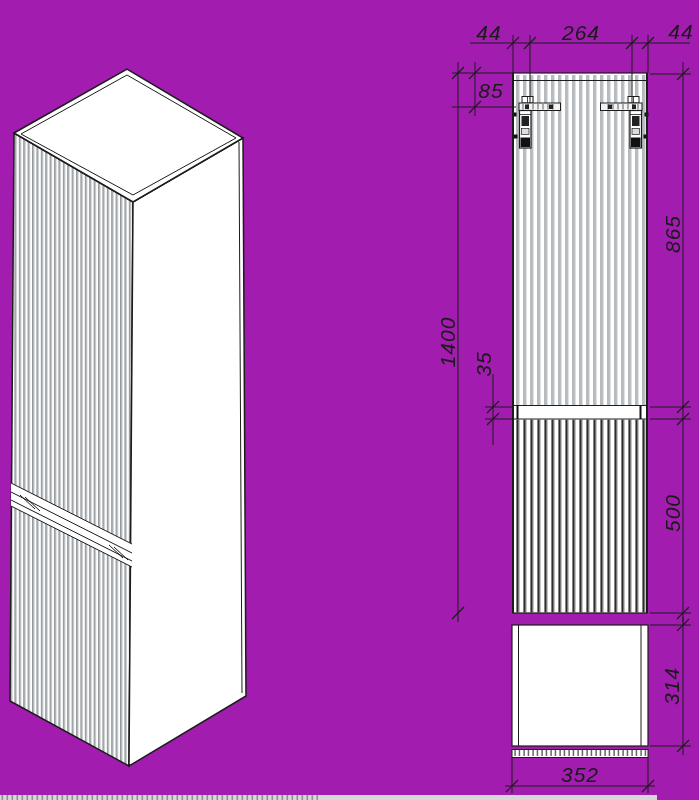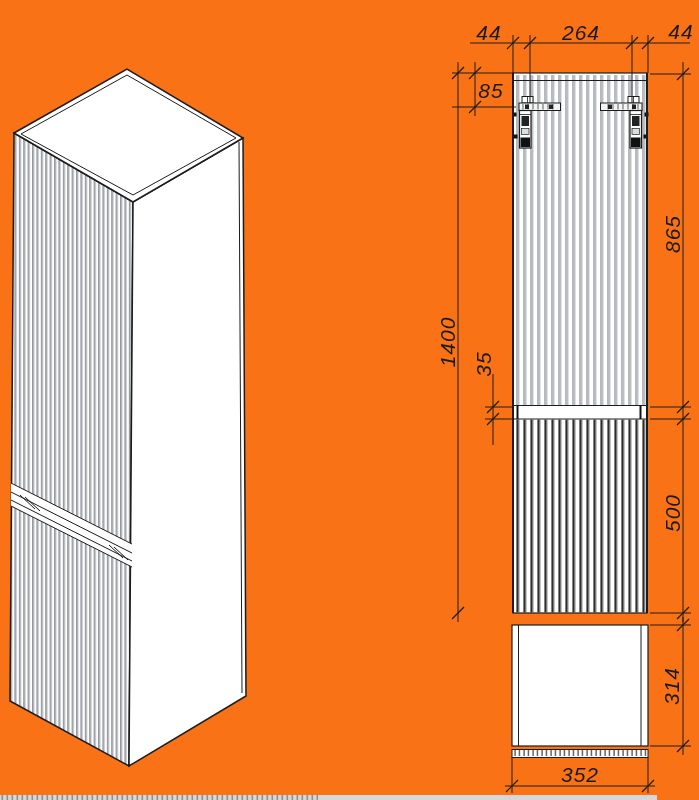--- a/index.html
+++ b/index.html
@@ -1,16 +1,16 @@
 <!DOCTYPE html>
 <html><head>
 <meta charset="utf-8">
 <style>
   html,body{margin:0;padding:0;background:#ffffff;}
-  .canvas{position:relative;width:699px;height:800px;background:#f97316;overflow:hidden;
+  .canvas{position:relative;width:699px;height:800px;background:#a21caf;overflow:hidden;
           font-family:"Liberation Sans",sans-serif;}
   svg{position:absolute;left:0;top:0;}
   .dim-text{font-family:"Liberation Sans",sans-serif;font-style:italic;font-size:21px;
             fill:#1a1a1a;letter-spacing:1px;}
   .thin{stroke:#1c1c1c;stroke-width:1;fill:none;}
 </style>
 </head>
 <body>
 
 <div class="canvas">

